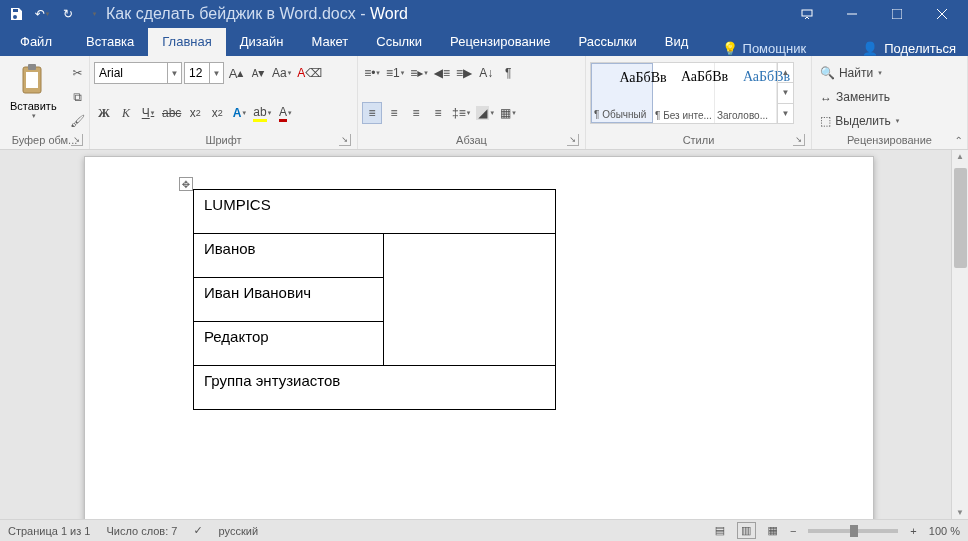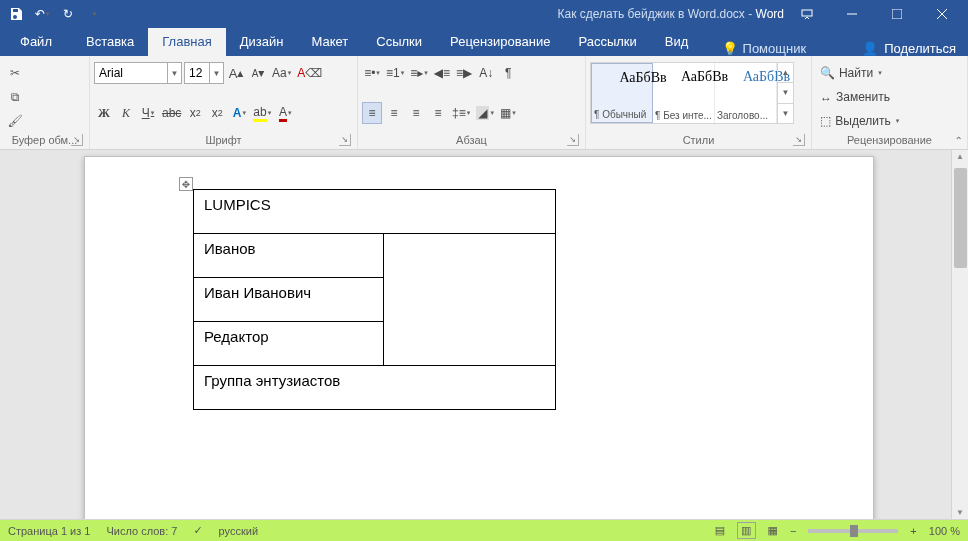--- a/index.html
+++ b/index.html
@@ -1,20 +1,20 @@
 <!DOCTYPE html>
 <html><head>
 <meta charset="utf-8">
 <style>
 * { margin: 0; padding: 0; box-sizing: border-box; font-family: "Segoe UI", Tahoma, sans-serif; }
 body { width: 968px; height: 541px; overflow: hidden; background: #fff; font-size: 12px; }
 .titlebar { height: 28px; background: #2b579a; display: flex; align-items: center; color: #fff; padding: 0 4px; }
 .qat { display: flex; gap: 2px; align-items: center; }
 .qat-btn { width: 24px; height: 24px; display: flex; align-items: center; justify-content: center; color: #fff; cursor: pointer; }
-.title-text { flex: 1; text-align: right; font-size: 12px; color: #d0ddf0; }
+.title-text { flex: 1; text-align: left; font-size: 16px; color: #d0ddf0; }
 .app-name { color: #fff; }
 .win-controls { display: flex; }
 .win-btn { width: 45px; height: 28px; display: flex; align-items: center; justify-content: center; color: #fff; cursor: pointer; }
 .ribbon-tabs { height: 28px; background: #2b579a; display: flex; align-items: flex-end; font-size: 13px; color: #fff; }
 .tab { padding: 0 14px; height: 28px; line-height: 28px; cursor: pointer; }
 .tab.active { background: #f3f3f3; color: #2b579a; }
 .tab.file { padding: 0 20px; text-align: right; }
 .help-area { margin-left: 20px; display: flex; align-items: center; gap: 4px; color: #cfe0f7; }
 .share-area { margin-left: auto; margin-right: 12px; display: flex; align-items: center; gap: 6px; color: #fff; }
 .ribbon { height: 94px; background: #f3f3f3; border-bottom: 1px solid #d4d4d4; display: flex; }
@@ -51,21 +51,21 @@
 .doc-area { height: 369px; background: #adadad; display: flex; position: relative; }
 .page-container { flex: 1; overflow: hidden; position: relative; background: #e6e6e6; }
 .page { position: absolute; left: 84px; top: 6px; width: 790px; height: 500px; background: #fff; box-shadow: 0 2px 6px rgba(0,0,0,0.25); border: 1px solid #c0c0c0; }
 .scroll-v { position: absolute; right: 0; top: 0; width: 17px; height: 100%; background: #efefef; border-left: 1px solid #d4d4d4; }
 .scroll-thumb { position: absolute; width: 13px; left: 2px; top: 18px; height: 100px; background: #c1c1c1; border-radius: 2px; }
 .table-move { position: absolute; left: 94px; top: 20px; width: 14px; height: 14px; border: 1px solid #999; background: #fff; display: flex; align-items: center; justify-content: center; font-size: 10px; color: #666; cursor: move; }
 .badge-table { position: absolute; left: 108px; top: 32px; border-collapse: collapse; }
 .badge-table td { border: 1px solid #000; padding: 6px 10px; font-family: Arial; font-size: 15px; vertical-align: top; height: 44px; }
 .c1 { width: 190px; }
 .c2 { width: 172px; }
-.statusbar { height: 22px; background: #bef264; border-top: 1px solid #d4d4d4; display: flex; align-items: center; font-size: 11px; color: #555; padding: 0 8px; gap: 16px; }
+.statusbar { height: 22px; background: #e5e5e5; border-top: 1px solid #d4d4d4; display: flex; align-items: center; font-size: 11px; color: #555; padding: 0 8px; gap: 16px; }
 .status-right { margin-left: auto; display: flex; align-items: center; gap: 12px; }
 .slider { width: 90px; height: 4px; background: #c0c0c0; position: relative; }
 .slider-thumb { position: absolute; width: 8px; height: 12px; background: #888; top: -4px; left: 42px; }
 .sub { font-size: 9px; vertical-align: sub; }
 .sup { font-size: 9px; vertical-align: super; }
 .paste-svg { width: 28px; height: 32px; }
 .collapse-arrow { position: absolute; right: 4px; bottom: 3px; font-size: 10px; color: #6a6a6a; cursor: pointer; }
 </style>
 </head>
 <body>
@@ -131,20 +131,31 @@
   <div class="share-area">
     <span>👤</span>
     <span>Поделиться</span>
   </div>
 </div>
 
 <div class="ribbon">
 
   <div class="group" style="width:90px">
     <div class="group-body">
+      <div class="clipboard-main">
+        <div class="paste-icon">
+          <svg class="paste-svg" viewBox="0 0 28 32">
+              <rect x="4" y="3" width="18" height="26" rx="2" fill="#c9a96e" stroke="#a0804a"></rect>
+              <rect x="9" y="0" width="8" height="6" rx="1" fill="#8a8a8a"></rect>
+              <rect x="7" y="8" width="12" height="16" fill="#fff"></rect>
+            </svg>
+        </div>
+        <div style="font-size:11px;margin-top:2px">Вставить</div>
+        <span class="dd-arrow">▾</span>
+      </div>
       <div class="mini-col">
         <div class="mini-btn">✂</div>
         <div class="mini-btn">⧉</div>
         <div class="mini-btn">🖌</div>
       </div>
     </div>
     <div class="group-label"><span>Буфер обм...</span><span class="launcher">↘</span></div>
   </div>
 
   <div class="group" style="width:268px">

